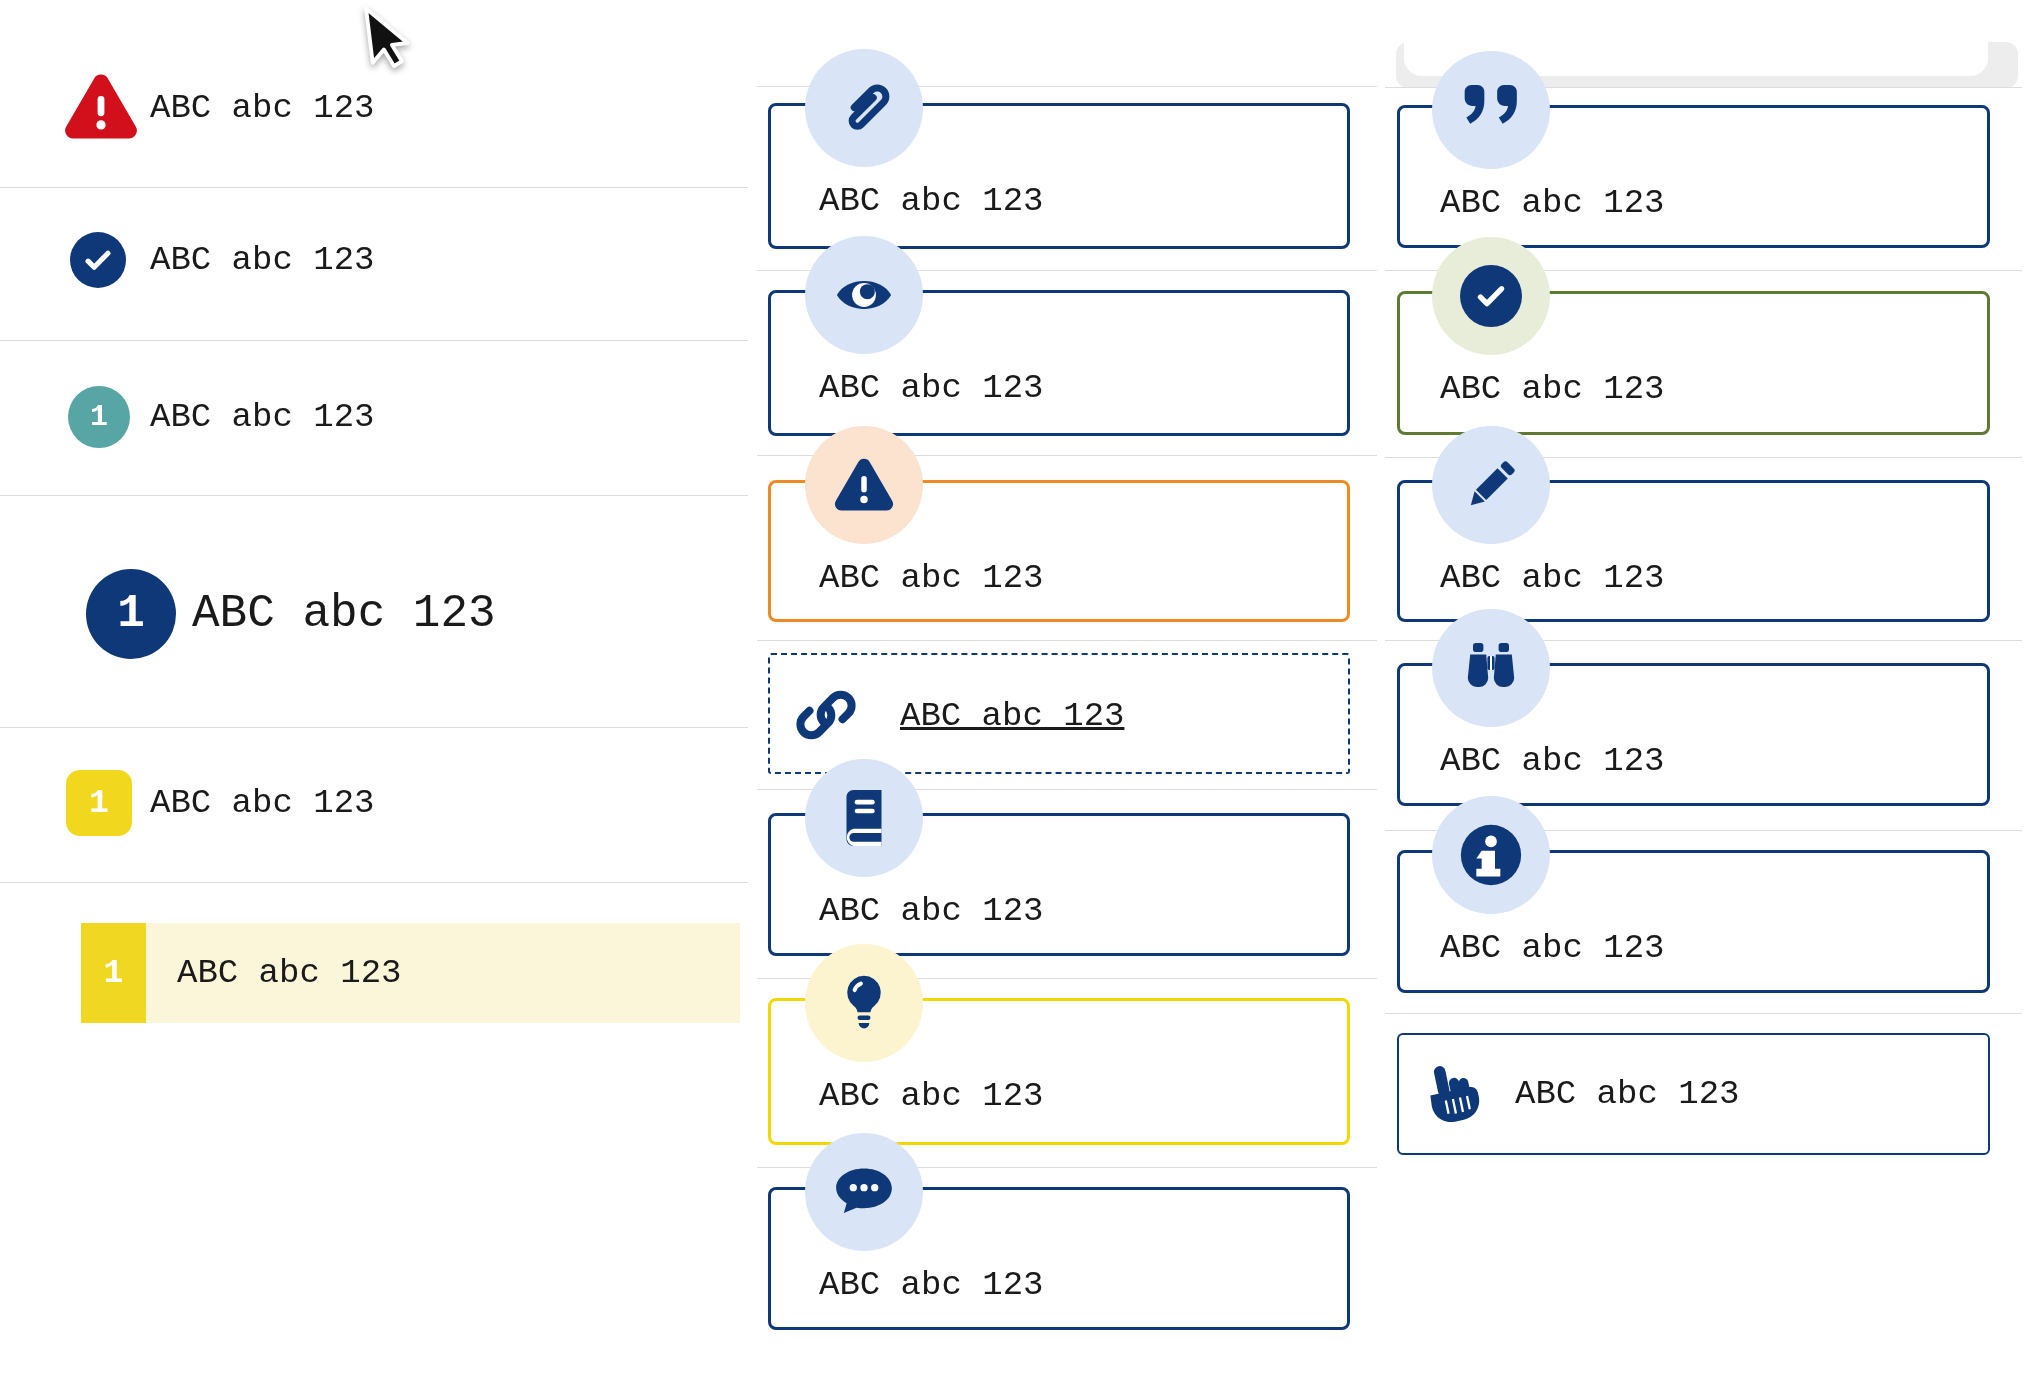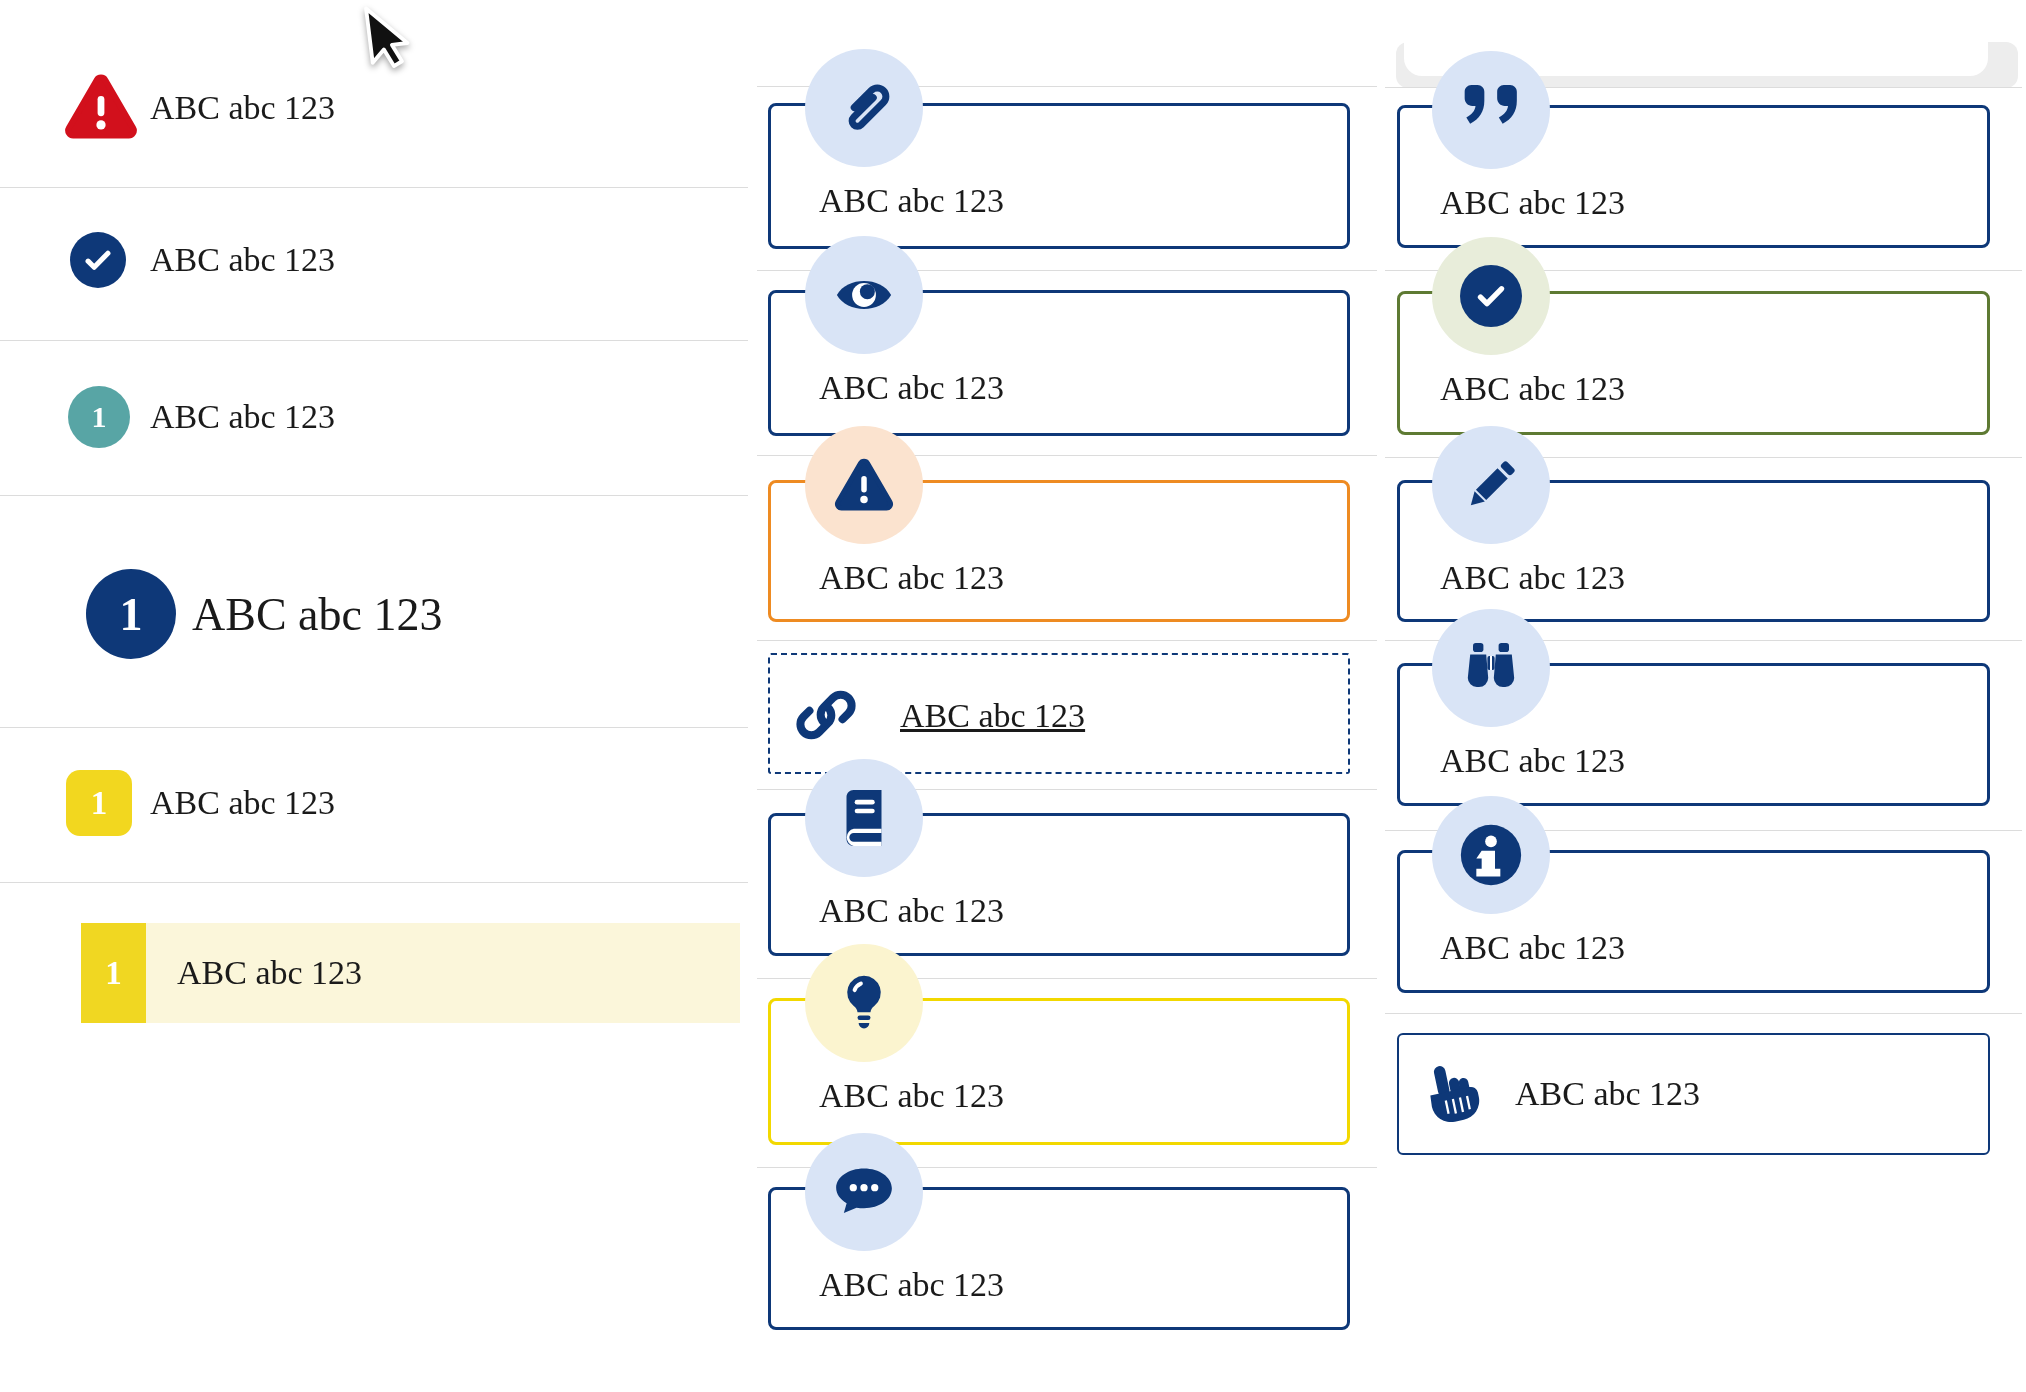--- a/index.html
+++ b/index.html
@@ -1,17 +1,17 @@
 <!DOCTYPE html>
 <html><head>
 <meta charset="utf-8">
 <style>
   html,body{margin:0;padding:0;background:#fff;}
   .page{position:relative;width:2026px;height:1392px;background:#fff;
-        font-family:Liberation Serif, serif;overflow:hidden;}
+        font-family:Liberation Mono, monospace;overflow:hidden;}
   .sep{position:absolute;height:1px;background:#dcdcdc;z-index:1;}
   .l-label{position:absolute;transform:translateY(-50%);font-size:34px;color:#1a1a1a;white-space:nowrap;z-index:2;}
   .big-label{font-size:46px;}
   .callout{position:absolute;background:#fff;border:3px solid #0e3878;border-radius:8px;
            box-sizing:border-box;z-index:2;}
   .callout.orange{border-color:#ee8b22;}
   .callout.yellow{border-color:#f2d800;}
   .callout.olive{border-color:#5e7a33;}
   .callout.dashed{border:2px dashed #0e3878;border-radius:3px;}
   .callout.thin{border-width:2px;border-radius:6px;}

